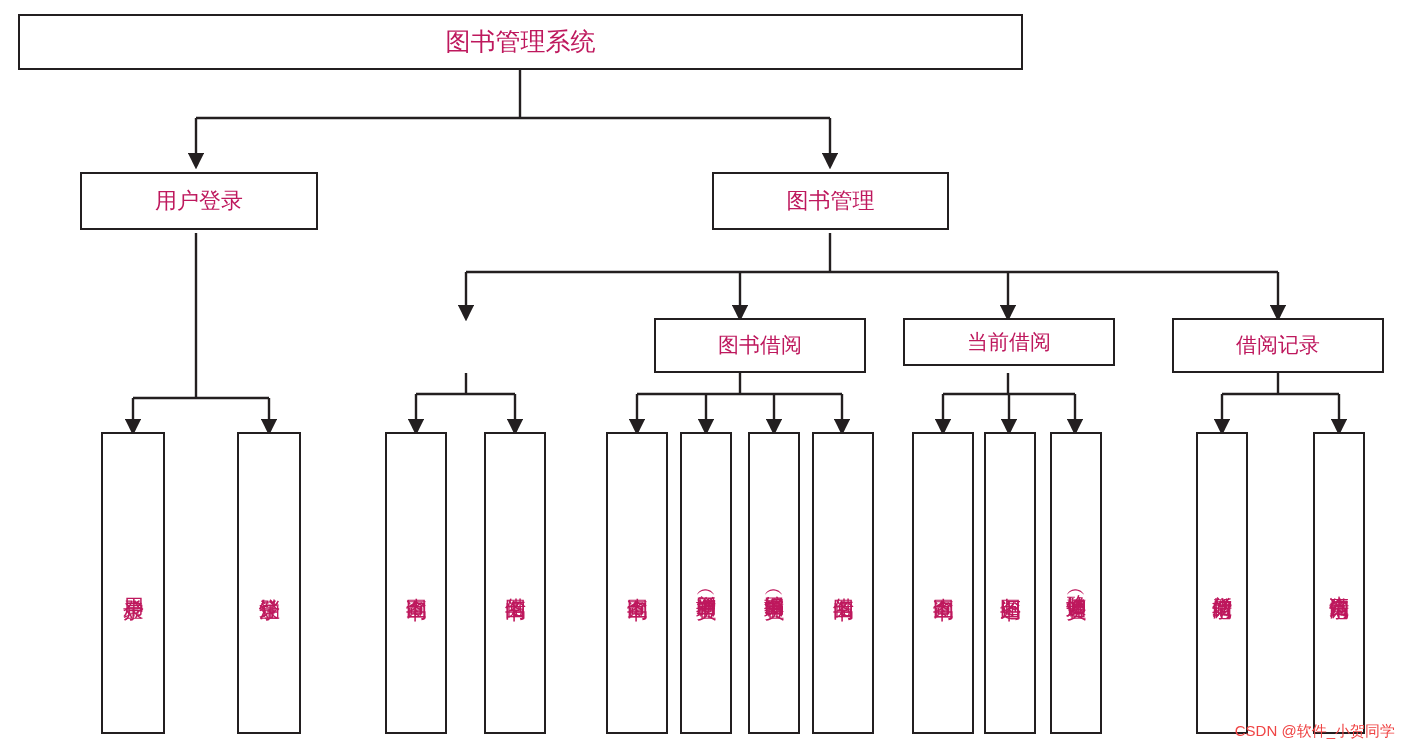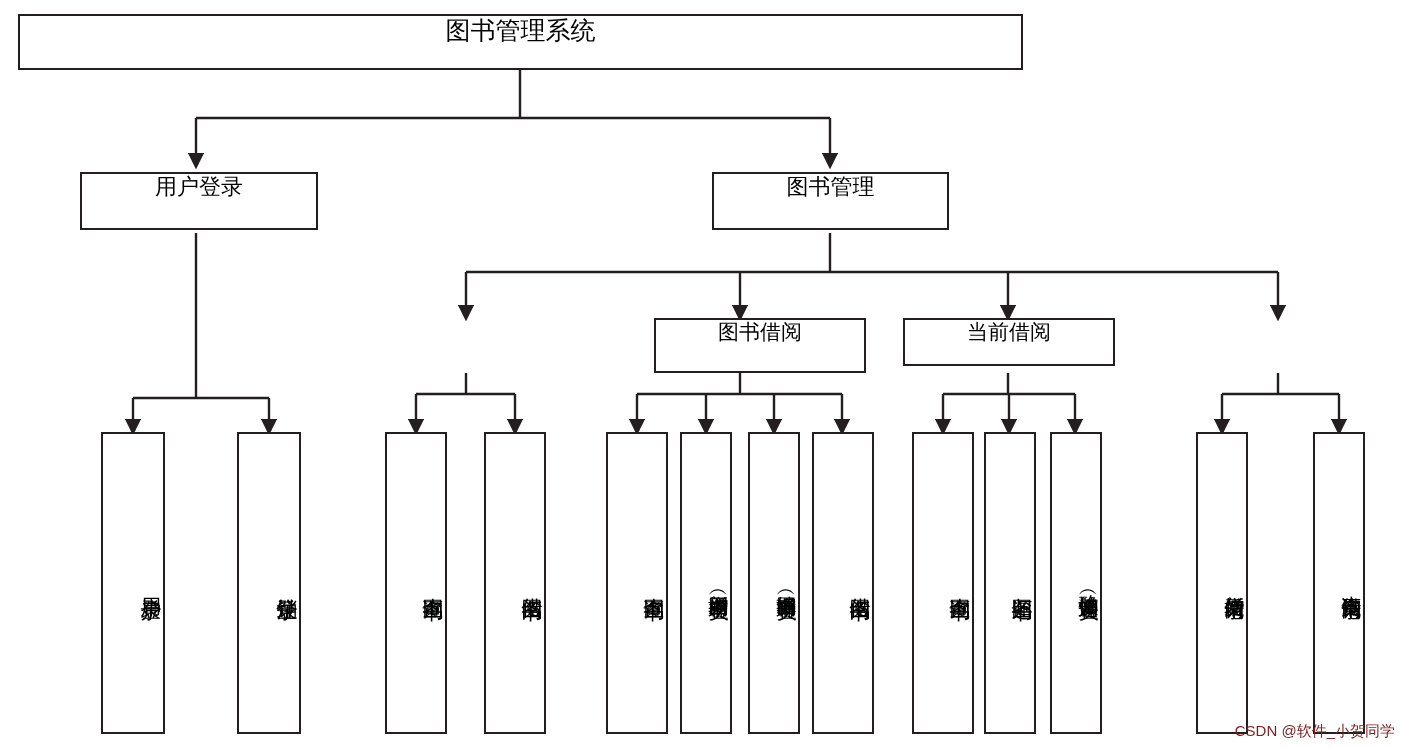--- a/index.html
+++ b/index.html
@@ -23,25 +23,25 @@
     position: absolute;
     left: 0; top: 0;
     width: 1405px; height: 747px;
     pointer-events: none;
   }
   .node {
     position: absolute;
     border: 2px solid #231f20;
     background: #ffffff;
     display: flex;
-    align-items: flex-start;
+    align-items: center;
     justify-content: center;
     text-align: center;
     line-height: 1.18;
-    color: #000000;
+    color: #be185d;
   }
   .node.h {
     
     writing-mode: horizontal-tb;
   }
   .node.v {
     
     writing-mode: vertical-rl;
     text-orientation: upright;
     letter-spacing: 1px;
@@ -49,21 +49,21 @@
   .lvl0 { font-size: 25px; }
   .lvl1 { font-size: 22px; }
   .lvl2 { font-size: 21px; }
   .leaf { font-size: 21px; }
   .leaf.narrow { font-size: 20px; }
   .watermark {
     position: absolute;
     right: 10px;
     bottom: 6px;
     font-size: 15px;
-    color: #7f1d1d;
+    color: #ef4444;
     white-space: nowrap;
   }
 </style>
 </head>
 <body>
 
 <div id="diagram">
 
   <svg class="wires" viewBox="0 0 1405 747">
     <defs>
@@ -125,20 +125,23 @@
   <div class="node h lvl1" style="left:712px; top:172px; width:237px; height:58px;">
     <span>图书管理</span>
   </div>
 
   <div class="node h lvl2" style="left:634px; top:318px; width:212px; height:55px;margin-left:20px;">
     <span>图书借阅</span>
   </div>
   <div class="node h lvl2" style="left:903px; top:318px; width:212px; height:48px;">
     <span>当前借阅</span>
   </div>
+  <div class="node h lvl2" style="left:1172px; top:318px; width:212px; height:55px;">
+    <span>借阅记录</span>
+  </div>
 
   <div class="node v leaf" style="left:101px; top:432px; width:64px; height:302px;">
     <span>用户登录</span>
   </div>
   <div class="node v leaf" style="left:237px; top:432px; width:64px; height:302px;">
     <span>注销登录</span>
   </div>
 
   <div class="node v leaf" style="left:385px; top:432px; width:62px; height:302px;">
     <span>查询图书</span>

